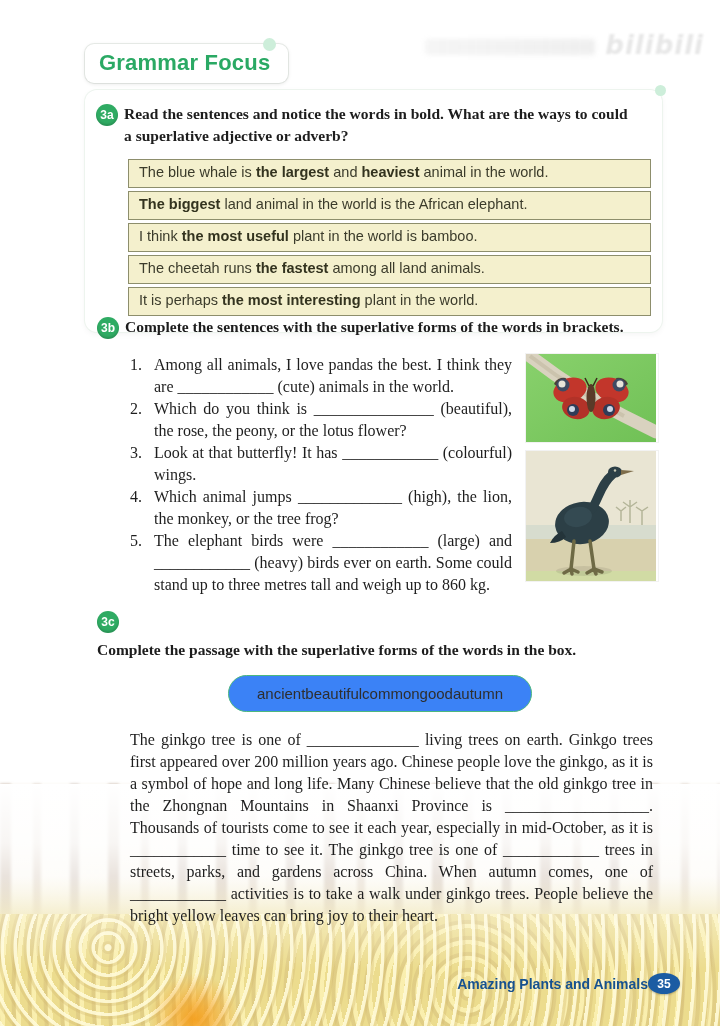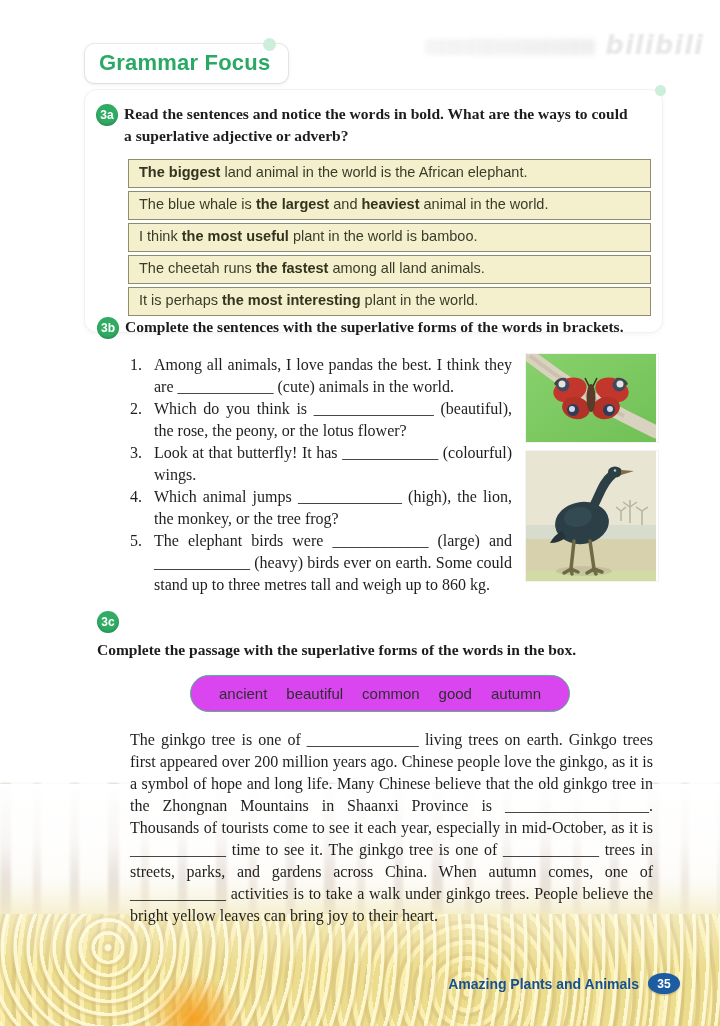--- a/index.html
+++ b/index.html
@@ -72,34 +72,34 @@
     display:flex;font-family:"Liberation Serif",serif;font-size:16px;
     color:#1e1e1e;line-height:22px;
   }
   .ex-item .num{flex:none;width:24px;}
   .ex-item .tx{flex:1;text-align:justify;}
   .img-col{margin-left:14px;width:132px;display:flex;flex-direction:column;gap:9px;}
   .img-frame{background:#fff;box-shadow:0 0 0 1px rgba(0,0,0,0.05);line-height:0;}
   
   .word-box{
     margin:14px auto 12px auto;width:fit-content;
-    border:1.5px solid #4db87f;border-radius:22px;background:#d946ef;
-    padding:9px 28px;display:flex;gap:19px;
+    border:1.5px solid #4db87f;border-radius:22px;background:#3b82f6;
+    padding:9px 28px;display:flex;
     font-size:15px;color:#2e2e2e;
   }
   
   .passage{
     margin:17px 0 0 33px;width:523px;position:relative;z-index:2;
     font-family:"Liberation Serif",serif;font-size:16px;line-height:22px;
     text-align:justify;color:#1e1e1e;
   }
   
   .footer{
     position:absolute;right:40px;bottom:32px;z-index:4;
-    display:flex;align-items:center;gap:9px;
+    display:flex;align-items:center;
   }
   .footer-title{font-size:14px;font-weight:bold;color:#16518f;}
   .page-badge{
     width:32px;height:21px;border-radius:50%;
     background:#1b5ca3;color:#fff;font-size:12px;font-weight:bold;
     display:flex;align-items:center;justify-content:center;
     box-shadow:0 1px 2px rgba(0,0,0,0.25);
   }
   
   .photo{position:absolute;left:0;bottom:0;width:720px;height:242px;z-index:0;}
@@ -140,22 +140,22 @@
 <div class="gf-box">Grammar Focus</div>
 <div class="gf-dot"></div>
 
 <div class="card3a">
   <div class="card3a-dot"></div>
   <div class="head-row">
     <div class="badge">3a</div>
     <div class="head-text">Read the sentences and notice the words in bold. What are the ways to could a superlative adjective or adverb?</div>
   </div>
   <div class="g-table">
+      <div class="g-row"><span>The blue whale is </span><span class="b">the largest</span><span> and </span><span class="b">heaviest</span><span> animal in the world.</span></div>
       <div class="g-row"><span class="b">The biggest</span><span> land animal in the world is the African elephant.</span></div>
-      <div class="g-row"><span>The blue whale is </span><span class="b">the largest</span><span> and </span><span class="b">heaviest</span><span> animal in the world.</span></div>
       <div class="g-row"><span>I think </span><span class="b">the most useful</span><span> plant in the world is bamboo.</span></div>
       <div class="g-row"><span>The cheetah runs </span><span class="b">the fastest</span><span> among all land animals.</span></div>
       <div class="g-row"><span>It is perhaps </span><span class="b">the most interesting</span><span> plant in the world.</span></div>
     </div>
 </div>
 
 <div class="section sec-3b">
   <div class="head-row" style="padding-left:0;">
     <div class="badge">3b</div>
     <div class="head-text nowrap">Complete the sentences with the superlative forms of the words in brackets.</div>

